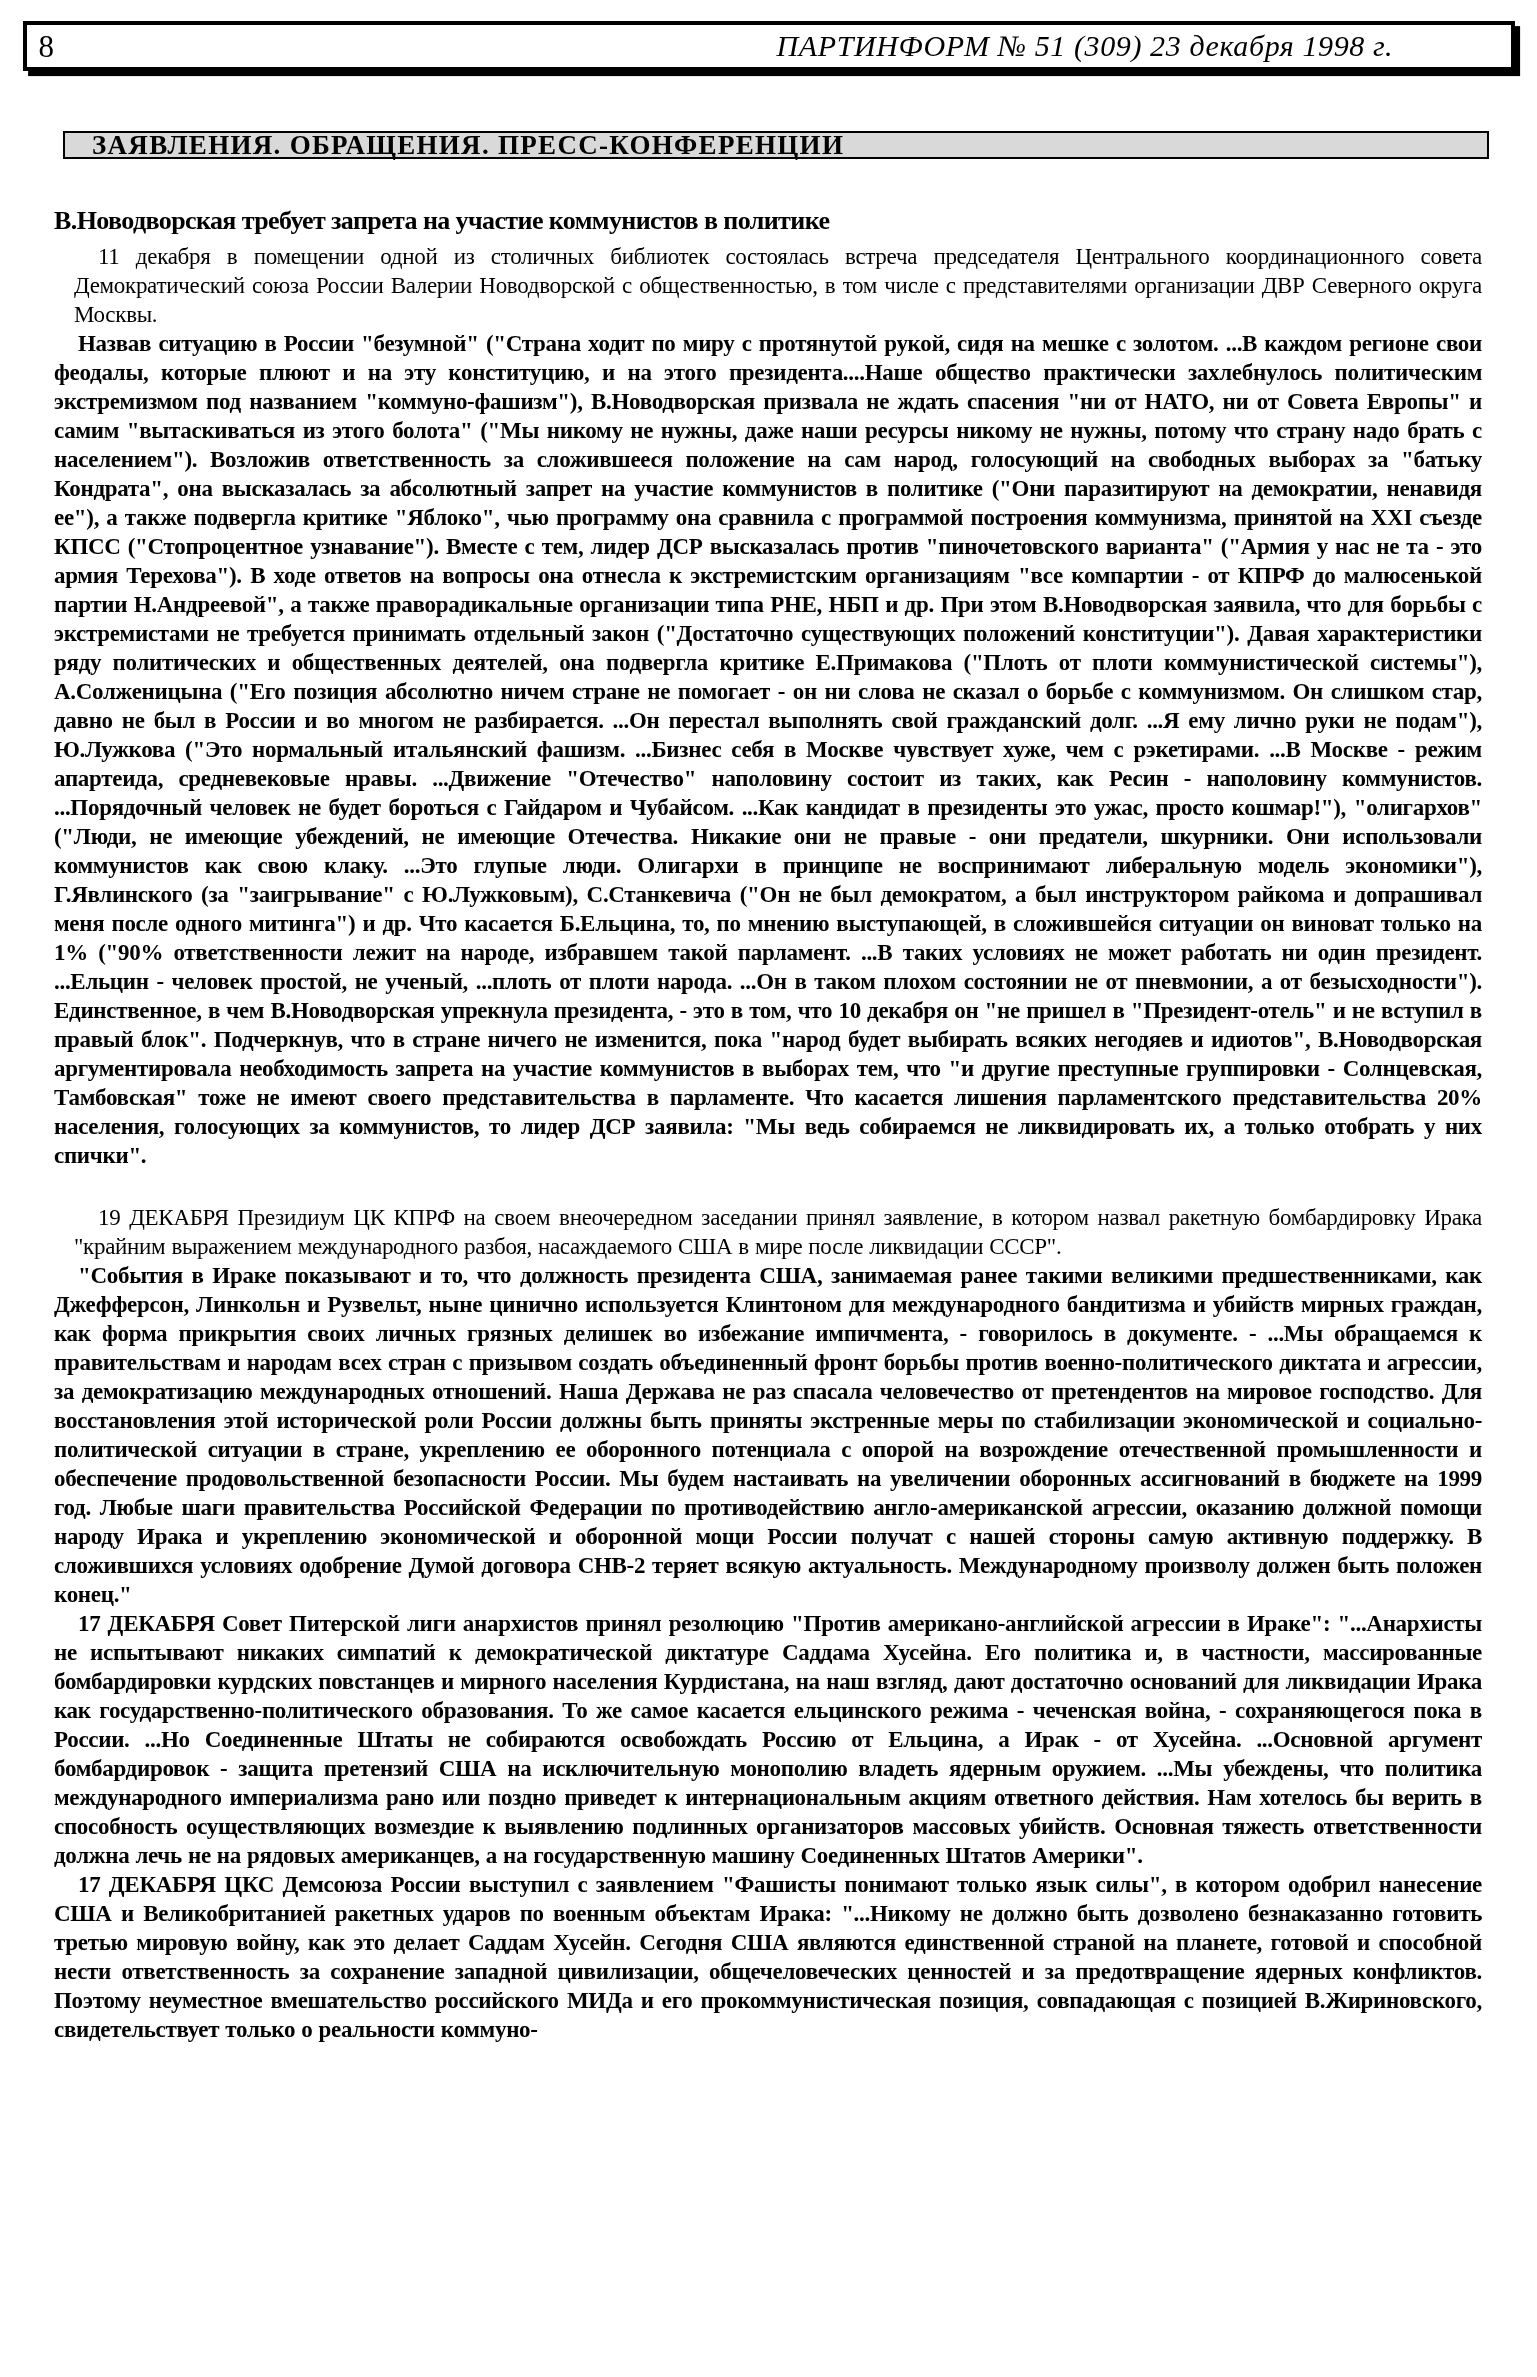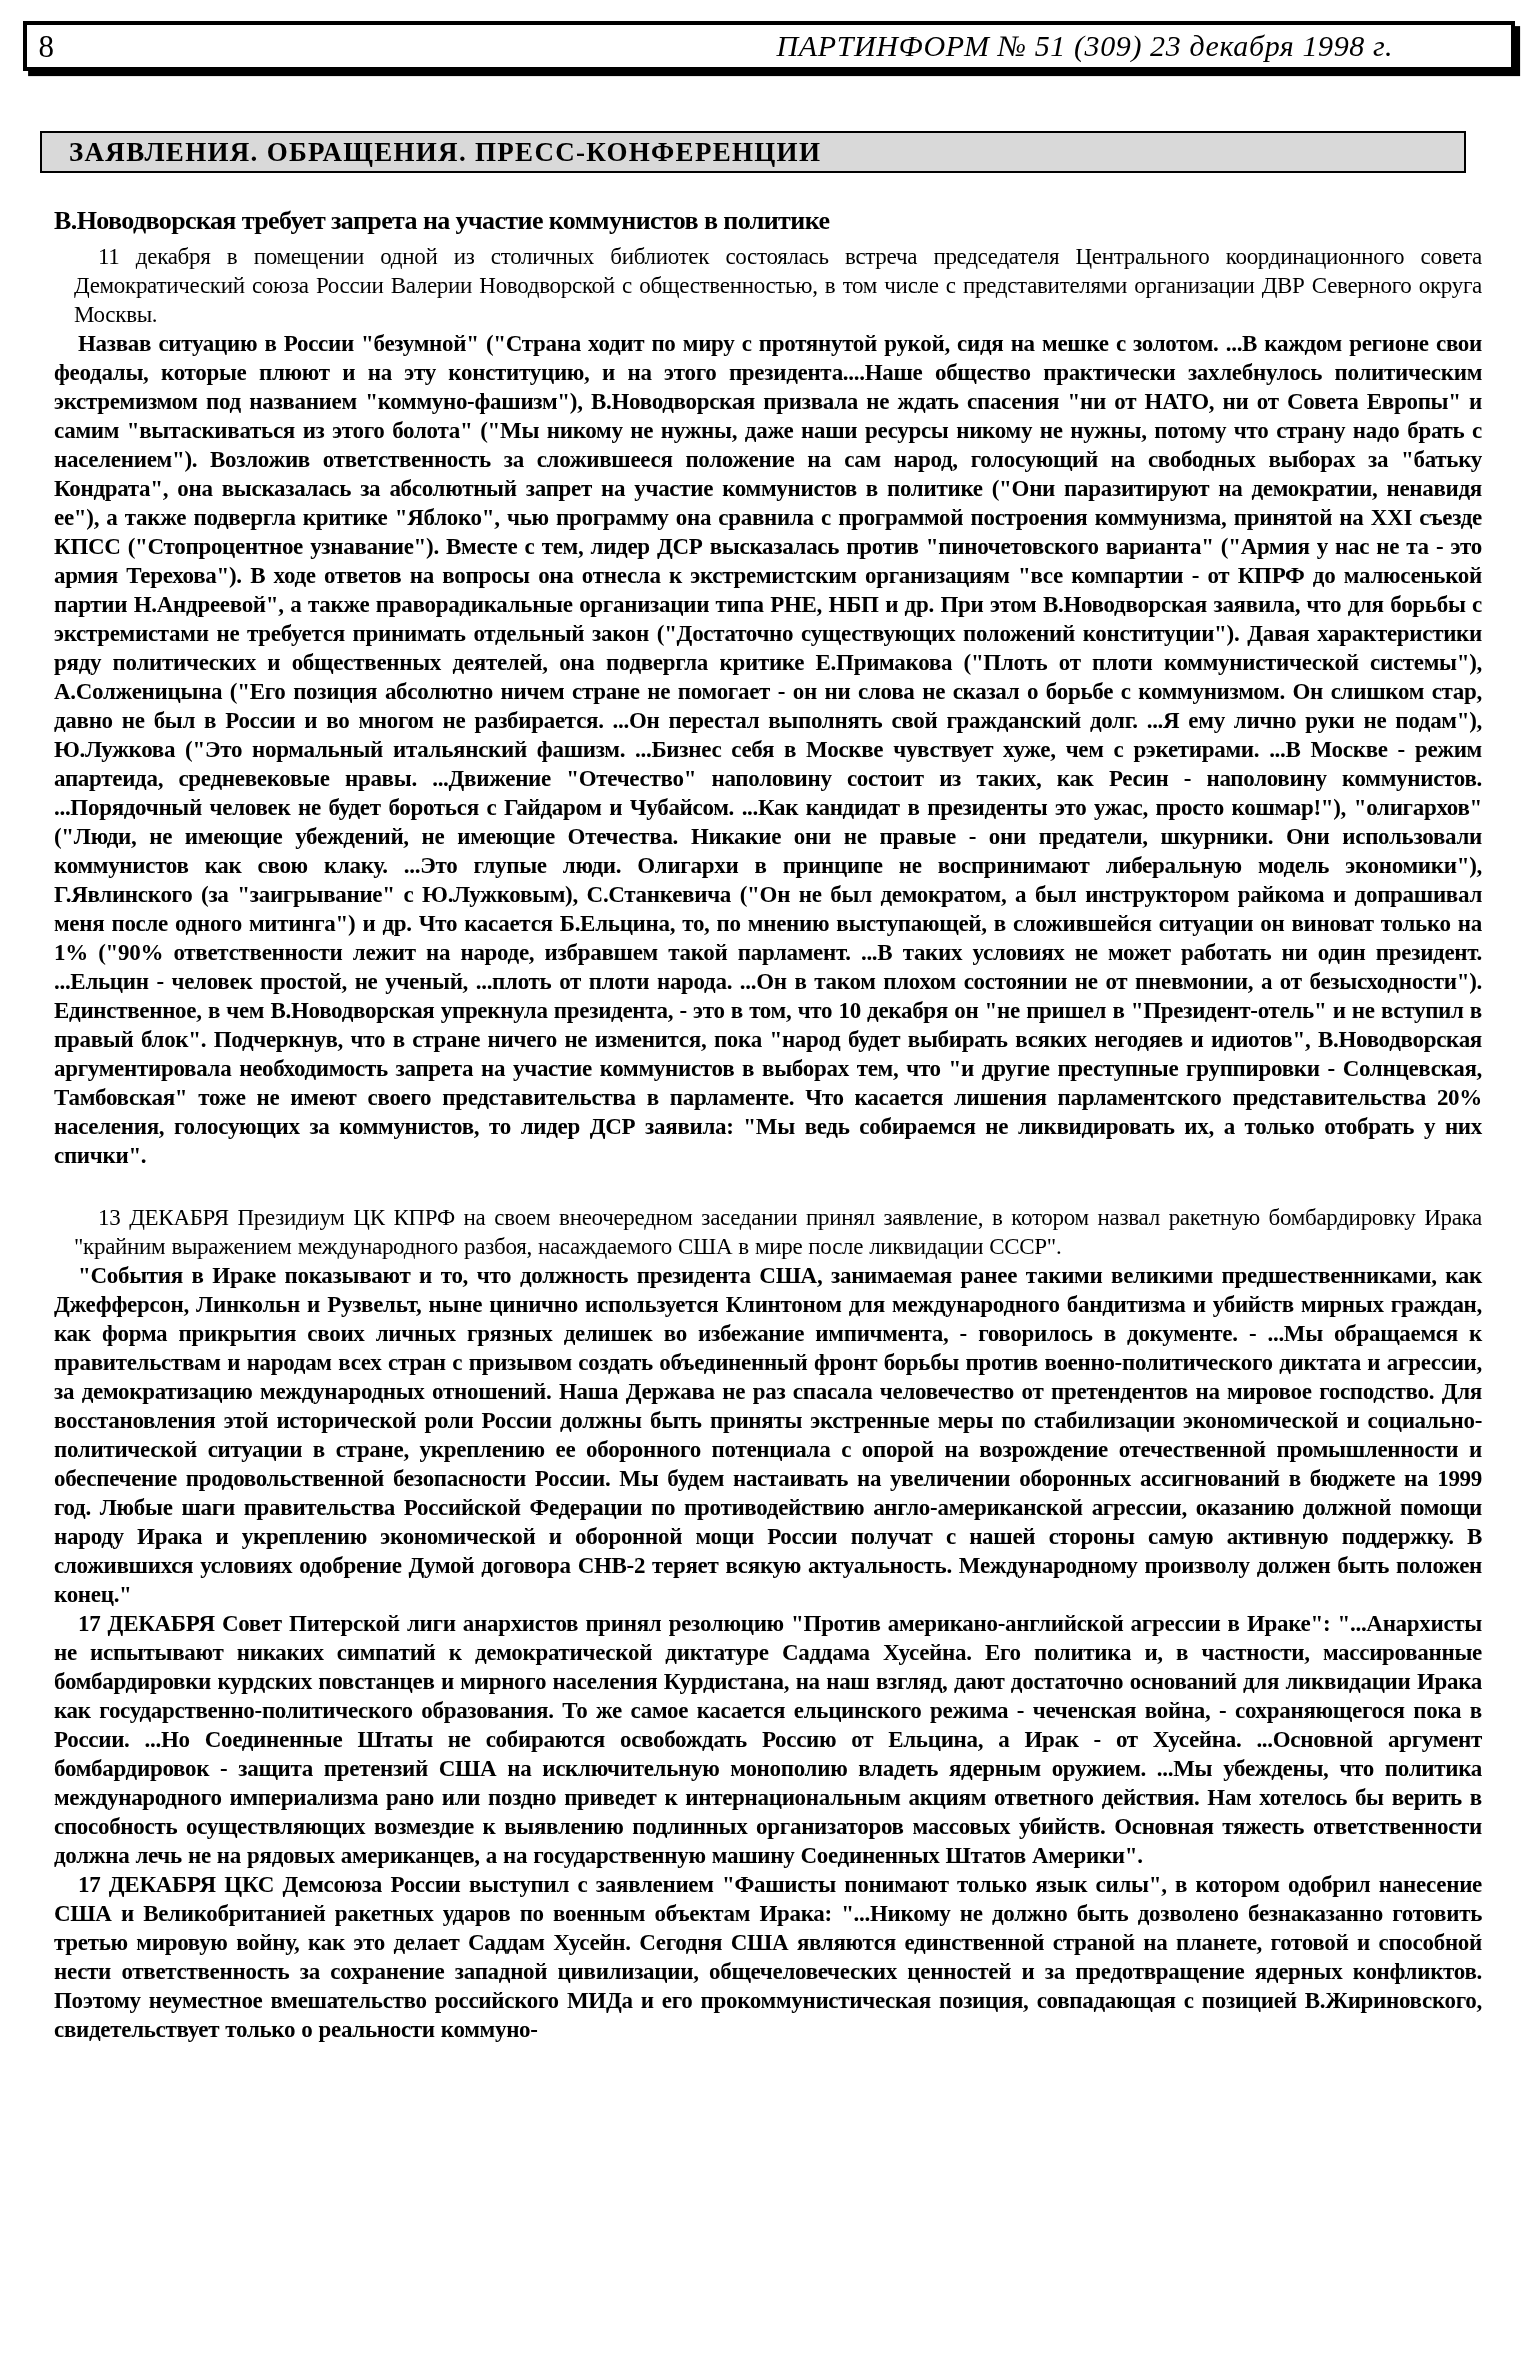--- a/index.html
+++ b/index.html
@@ -28,22 +28,22 @@
   .journal-title {
     font-family:"Liberation Serif", serif;
     font-style:italic;
     font-size:30px; line-height:1;
     margin-left:auto;
     padding-right:118px;
     letter-spacing:0.6px;
     white-space:nowrap;
   }
   .banner {
-    position:absolute; left:40px; top:131px;
-    width:1426px; height:42px;
+    position:absolute; left:63px; top:131px;
+    width:1426px; height:28px;
     background:#d9d9d9;
     border:2.6px solid #000;
     box-sizing:border-box;
     display:flex; align-items:center;
   }
   .banner-title {
     font-family:"Liberation Serif", serif;
     font-weight:bold;
     font-size:27px; line-height:1;
     padding-left:27px;
@@ -91,21 +91,21 @@
 
   <div class="content">
 
     <div class="article">
       <h2 class="article-title">В.Новодворская требует запрета на участие коммунистов в политике</h2>
       <p class="lead">11 декабря в помещении одной из столичных библиотек состоялась встреча председателя Центрального координационного совета Демократический союза России Валерии Новодворской с общественностью, в том числе с представителями организации ДВР Северного округа Москвы.</p>
       <p class="body">Назвав ситуацию в России "безумной" ("Страна ходит по миру с протянутой рукой, сидя на мешке с золотом. ...В каждом регионе свои феодалы, которые плюют и на эту конституцию, и на этого президента....Наше общество практически захлебнулось политическим экстремизмом под названием "коммуно-фашизм"), В.Новодворская призвала не ждать спасения "ни от НАТО, ни от Совета Европы" и самим "вытаскиваться из этого болота" ("Мы никому не нужны, даже наши ресурсы никому не нужны, потому что страну надо брать с населением"). Возложив ответственность за сложившееся положение на сам народ, голосующий на свободных выборах за "батьку Кондрата", она высказалась за абсолютный запрет на участие коммунистов в политике ("Они паразитируют на демократии, ненавидя ее"), а также подвергла критике "Яблоко", чью программу она сравнила с программой построения коммунизма, принятой на XXI съезде КПСС ("Стопроцентное узнавание"). Вместе с тем, лидер ДСР высказалась против "пиночетовского варианта" ("Армия у нас не та - это армия Терехова"). В ходе ответов на вопросы она отнесла к экстремистским организациям "все компартии - от КПРФ до малюсенькой партии Н.Андреевой", а также праворадикальные организации типа РНЕ, НБП и др. При этом В.Новодворская заявила, что для борьбы с экстремистами не требуется принимать отдельный закон ("Достаточно существующих положений конституции"). Давая характеристики ряду политических и общественных деятелей, она подвергла критике Е.Примакова ("Плоть от плоти коммунистической системы"), А.Солженицына ("Его позиция абсолютно ничем стране не помогает - он ни слова не сказал о борьбе с коммунизмом. Он слишком стар, давно не был в России и во многом не разбирается. ...Он перестал выполнять свой гражданский долг. ...Я ему лично руки не подам"), Ю.Лужкова ("Это нормальный итальянский фашизм. ...Бизнес себя в Москве чувствует хуже, чем с рэкетирами. ...В Москве - режим апартеида, средневековые нравы. ...Движение "Отечество" наполовину состоит из таких, как Ресин - наполовину коммунистов. ...Порядочный человек не будет бороться с Гайдаром и Чубайсом. ...Как кандидат в президенты это ужас, просто кошмар!"), "олигархов" ("Люди, не имеющие убеждений, не имеющие Отечества. Никакие они не правые - они предатели, шкурники. Они использовали коммунистов как свою клаку. ...Это глупые люди. Олигархи в принципе не воспринимают либеральную модель экономики"), Г.Явлинского (за "заигрывание" с Ю.Лужковым), С.Станкевича ("Он не был демократом, а был инструктором райкома и допрашивал меня после одного митинга") и др. Что касается Б.Ельцина, то, по мнению выступающей, в сложившейся ситуации он виноват только на 1% ("90% ответственности лежит на народе, избравшем такой парламент. ...В таких условиях не может работать ни один президент. ...Ельцин - человек простой, не ученый, ...плоть от плоти народа. ...Он в таком плохом состоянии не от пневмонии, а от безысходности"). Единственное, в чем В.Новодворская упрекнула президента, - это в том, что 10 декабря он "не пришел в "Президент-отель" и не вступил в правый блок". Подчеркнув, что в стране ничего не изменится, пока "народ будет выбирать всяких негодяев и идиотов", В.Новодворская аргументировала необходимость запрета на участие коммунистов в выборах тем, что "и другие преступные группировки - Солнцевская, Тамбовская" тоже не имеют своего представительства в парламенте. Что касается лишения парламентского представительства 20% населения, голосующих за коммунистов, то лидер ДСР заявила: "Мы ведь собираемся не ликвидировать их, а только отобрать у них спички".</p>
     </div>
 
     <div class="article">
-      <p class="lead">13 ДЕКАБРЯ Президиум ЦК КПРФ на своем внеочередном заседании принял заявление, в котором назвал ракетную бомбардировку Ирака "крайним выражением международного разбоя, насаждаемого США в мире после ликвидации СССР".</p>
+      <p class="lead">19 ДЕКАБРЯ Президиум ЦК КПРФ на своем внеочередном заседании принял заявление, в котором назвал ракетную бомбардировку Ирака "крайним выражением международного разбоя, насаждаемого США в мире после ликвидации СССР".</p>
       <p class="body">"События в Ираке показывают и то, что должность президента США, занимаемая ранее такими великими предшественниками, как Джефферсон, Линкольн и Рузвельт, ныне цинично используется Клинтоном для международного бандитизма и убийств мирных граждан, как форма прикрытия своих личных грязных делишек во избежание импичмента, - говорилось в документе. - ...Мы обращаемся к правительствам и народам всех стран с призывом создать объединенный фронт борьбы против военно-политического диктата и агрессии, за демократизацию международных отношений. Наша Держава не раз спасала человечество от претендентов на мировое господство. Для восстановления этой исторической роли России должны быть приняты экстренные меры по стабилизации экономической и социально-политической ситуации в стране, укреплению ее оборонного потенциала с опорой на возрождение отечественной промышленности и обеспечение продовольственной безопасности России. Мы будем настаивать на увеличении оборонных ассигнований в бюджете на 1999 год. Любые шаги правительства Российской Федерации по противодействию англо-американской агрессии, оказанию должной помощи народу Ирака и укреплению экономической и оборонной мощи России получат с нашей стороны самую активную поддержку. В сложившихся условиях одобрение Думой договора СНВ-2 теряет всякую актуальность. Международному произволу должен быть положен конец."</p>
       <p class="body">17 ДЕКАБРЯ Совет Питерской лиги анархистов принял резолюцию "Против американо-английской агрессии в Ираке": "...Анархисты не испытывают никаких симпатий к демократической диктатуре Саддама Хусейна. Его политика и, в частности, массированные бомбардировки курдских повстанцев и мирного населения Курдистана, на наш взгляд, дают достаточно оснований для ликвидации Ирака как государственно-политического образования. То же самое касается ельцинского режима - чеченская война, - сохраняющегося пока в России. ...Но Соединенные Штаты не собираются освобождать Россию от Ельцина, а Ирак - от Хусейна. ...Основной аргумент бомбардировок - защита претензий США на исключительную монополию владеть ядерным оружием. ...Мы убеждены, что политика международного империализма рано или поздно приведет к интернациональным акциям ответного действия. Нам хотелось бы верить в способность осуществляющих возмездие к выявлению подлинных организаторов массовых убийств. Основная тяжесть ответственности должна лечь не на рядовых американцев, а на государственную машину Соединенных Штатов Америки".</p>
       <p class="body">17 ДЕКАБРЯ ЦКС Демсоюза России выступил с заявлением "Фашисты понимают только язык силы", в котором одобрил нанесение США и Великобританией ракетных ударов по военным объектам Ирака: "...Никому не должно быть дозволено безнаказанно готовить третью мировую войну, как это делает Саддам Хусейн. Сегодня США являются единственной страной на планете, готовой и способной нести ответственность за сохранение западной цивилизации, общечеловеческих ценностей и за предотвращение ядерных конфликтов. Поэтому неуместное вмешательство российского МИДа и его прокоммунистическая позиция, совпадающая с позицией В.Жириновского, свидетельствует только о реальности коммуно-</p>
     </div>
 
   </div>
 
 </div>
 
 

